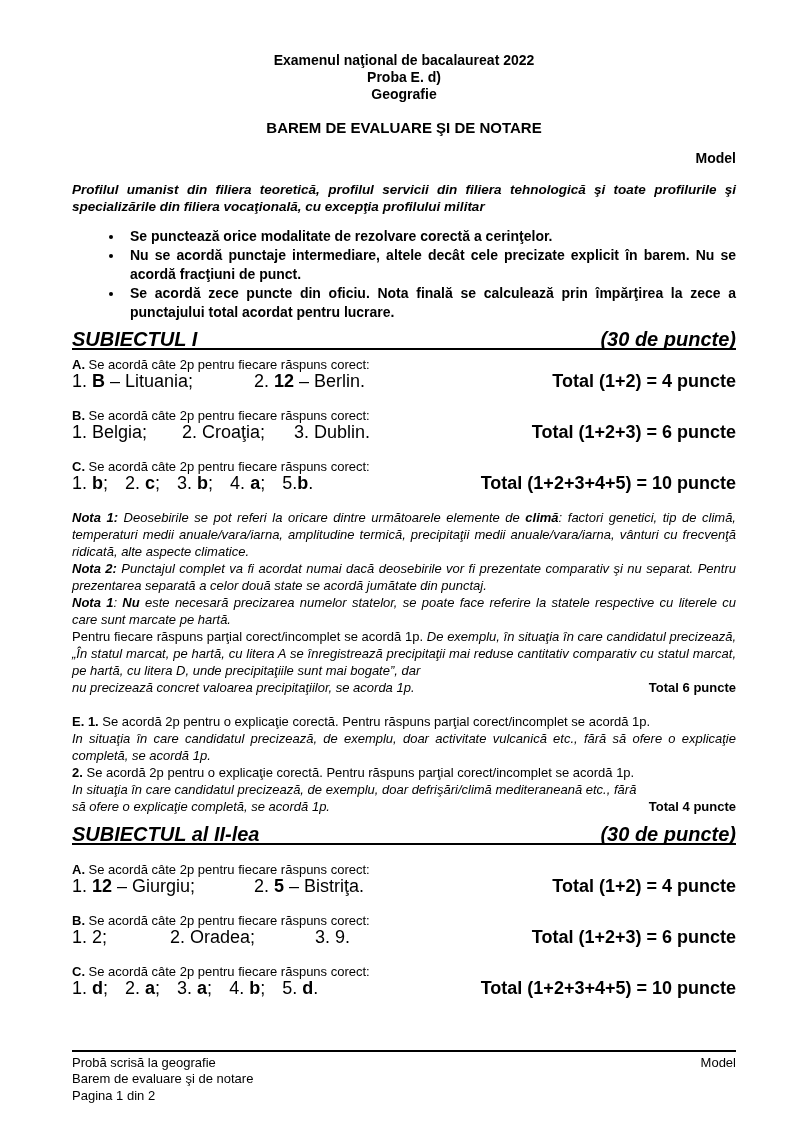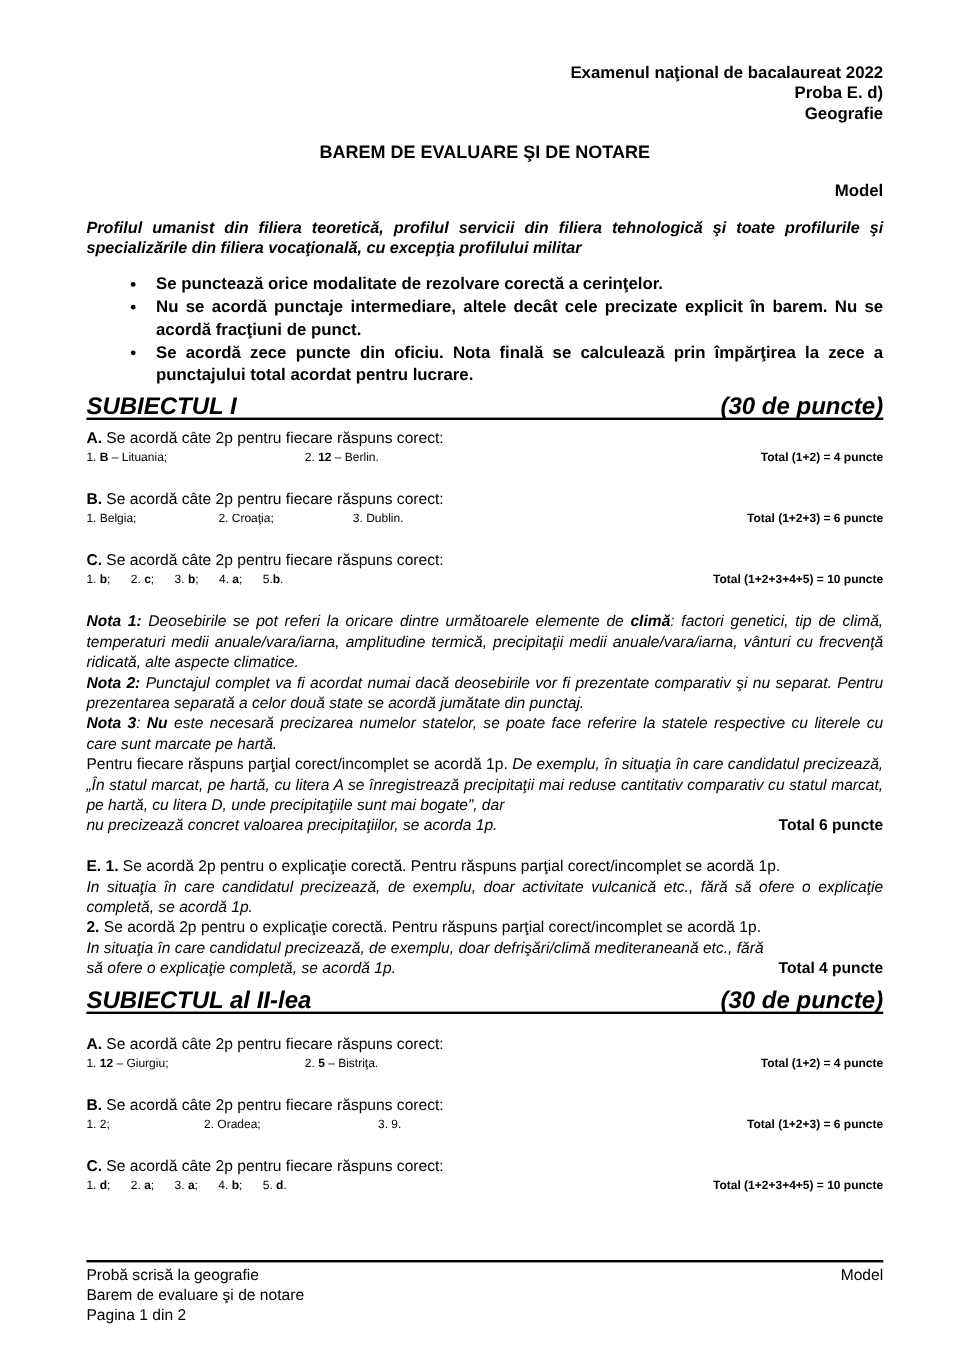--- a/index.html
+++ b/index.html
@@ -8,42 +8,42 @@
     width:800px; height:1132px; overflow:hidden;
     font-family:"Liberation Sans", sans-serif;
     color:#000; position:relative;
   }
   .page { padding:33px 64px 0 72px; }
 
   
   .doc-header { text-align:center; font-size:13px; line-height:16px; padding-bottom:3px; border-bottom:2px solid #000; }
 
   
-  .title-block { margin-top:19px; text-align:right; font-weight:bold; font-size:14px; line-height:17px; }
+  .title-block { margin-top:19px; text-align:center; font-weight:bold; font-size:14px; line-height:17px; }
   .barem-title { margin-top:16px; text-align:center; font-weight:bold; font-size:15px; line-height:18px; }
   .model-line  { margin-top:13px; text-align:right; font-weight:bold; font-size:14px; line-height:17px; }
 
   .profile-note { margin-top:14px; font-size:13.5px; line-height:17px; font-weight:bold; font-style:italic; text-align:justify; }
 
   ul.rules { margin-top:12px; padding-left:52px; }
   ul.rules li { font-size:14px; line-height:19px; font-weight:bold; text-align:justify; padding-left:6px; }
 
   
   .subj-heading { display:flex; justify-content:space-between; font-weight:bold; font-size:20px; line-height:18px; border-bottom:2px solid #000;font-style:italic; }
   .subj-heading.first { margin-top:8px; }
   .subj-heading.second { margin-top:10px; }
 
   .body-line { font-size:13px; line-height:17px; }
   .tjust { text-align:justify; }
   .mt6  { margin-top:6px; }
   .mt16 { margin-top:16px; }
   .mb17 { margin-bottom:17px; }
   .spacer { height:17px; }
 
-  .ans-row { display:flex; font-size:10px; line-height:17px; }
+  .ans-row { display:flex; font-size:18px; line-height:17px; }
   .ans-row .total { margin-left:auto; font-weight:bold; white-space:nowrap; }
   .colA { width:182px; }
   .colB1 { width:110px; }
   .colB2 { width:112px; }
   .colB1b { width:98px; }
   .colB2b { width:145px; }
   .citem { margin-right:17px; }
   b.ans { font-weight:bold; }
   .it { font-style:italic; }
   .bi { font-style:italic; font-weight:bold; }
@@ -104,21 +104,21 @@
     <span class="citem"><span>1. </span><b class="ans">b</b><span>;</span></span>
     <span class="citem"><span>2. </span><b class="ans">c</b><span>;</span></span>
     <span class="citem"><span>3. </span><b class="ans">b</b><span>;</span></span>
     <span class="citem"><span>4. </span><b class="ans">a</b><span>;</span></span>
     <span class="citem"><span>5.</span><b class="ans">b</b><span>.</span></span>
     <span class="total">Total (1+2+3+4+5) = 10 puncte</span>
   </div>
 
   <p class="body-line tjust"><span class="bi">Nota 1:</span><span class="it"> Deosebirile se pot referi la oricare dintre următoarele elemente de </span><span class="bi">climă</span><span class="it">: factori genetici, tip de climă, temperaturi medii anuale/vara/iarna, amplitudine termică, precipitaţii medii anuale/vara/iarna, vânturi cu frecvenţă ridicată, alte aspecte climatice.</span></p>
   <p class="body-line tjust"><span class="bi">Nota 2:</span><span class="it"> Punctajul complet va fi acordat numai dacă deosebirile vor fi prezentate comparativ şi nu separat. Pentru prezentarea separată a celor două state se acordă jumătate din punctaj.</span></p>
-  <p class="body-line tjust"><span class="bi">Nota 3</span><span class="it">: </span><span class="bi">Nu</span><span class="it"> este necesară precizarea numelor statelor, se poate face referire la statele respective cu literele cu care sunt marcate pe hartă.</span></p>
+  <p class="body-line tjust"><span class="bi">Nota 1</span><span class="it">: </span><span class="bi">Nu</span><span class="it"> este necesară precizarea numelor statelor, se poate face referire la statele respective cu literele cu care sunt marcate pe hartă.</span></p>
   <p class="body-line tjust"><span>Pentru fiecare răspuns parţial corect/incomplet se acordă 1p. </span><span class="it">De exemplu, în situaţia în care candidatul precizează, „În statul marcat, pe hartă, cu litera A se înregistrează precipitaţii mai reduse cantitativ comparativ cu statul marcat, pe hartă, cu litera D, unde precipitaţiile sunt mai bogate”, dar</span></p>
   <div class="flex-line">
     <span class="it">nu precizează concret valoarea precipitaţiilor, se acorda 1p.</span>
     <span class="total">Total 6 puncte</span>
   </div>
 
   <div class="spacer"></div>
 
   <p class="body-line tjust"><b>E. 1.</b><span> Se acordă 2p pentru o explicaţie corectă. Pentru răspuns parţial corect/incomplet se acordă 1p.</span></p>
   <p class="body-line tjust it">In situaţia în care candidatul precizează, de exemplu, doar activitate vulcanică etc., fără să ofere o explicaţie completă, se acordă 1p.</p>

